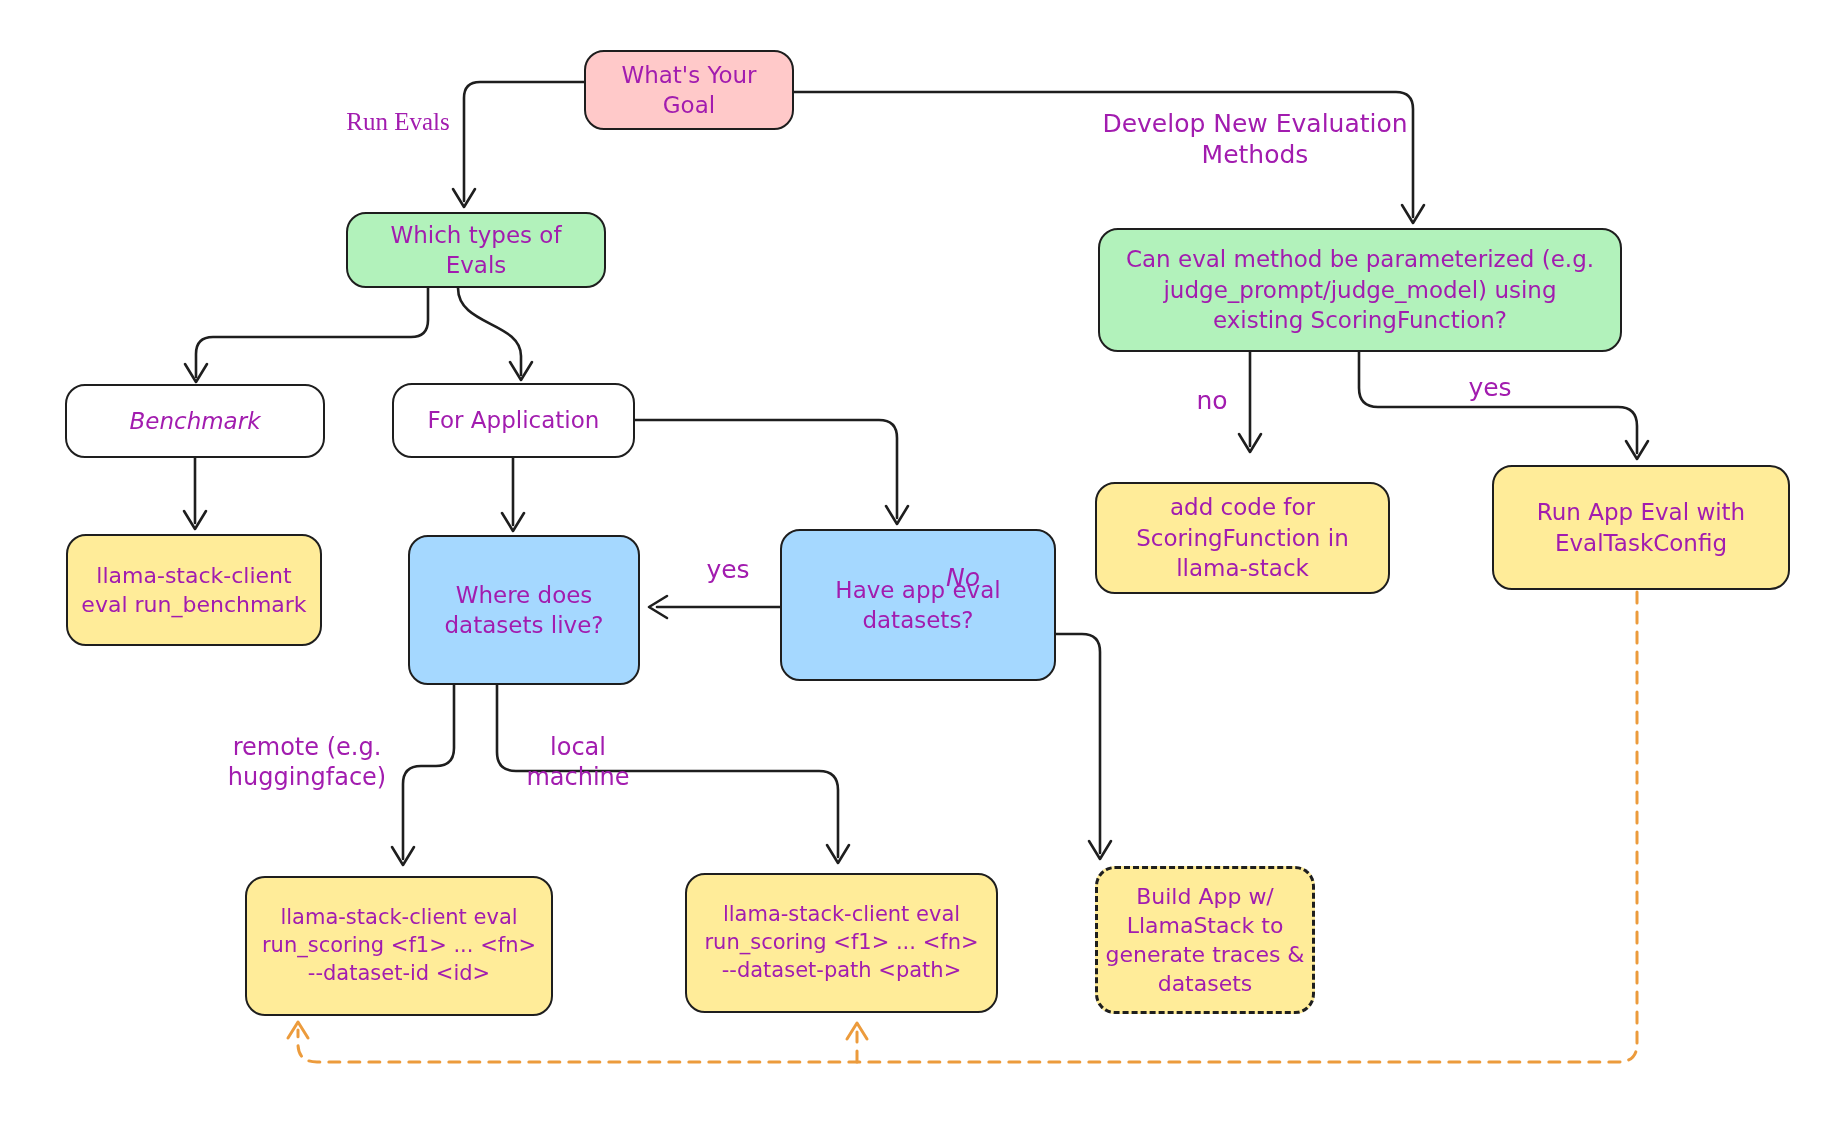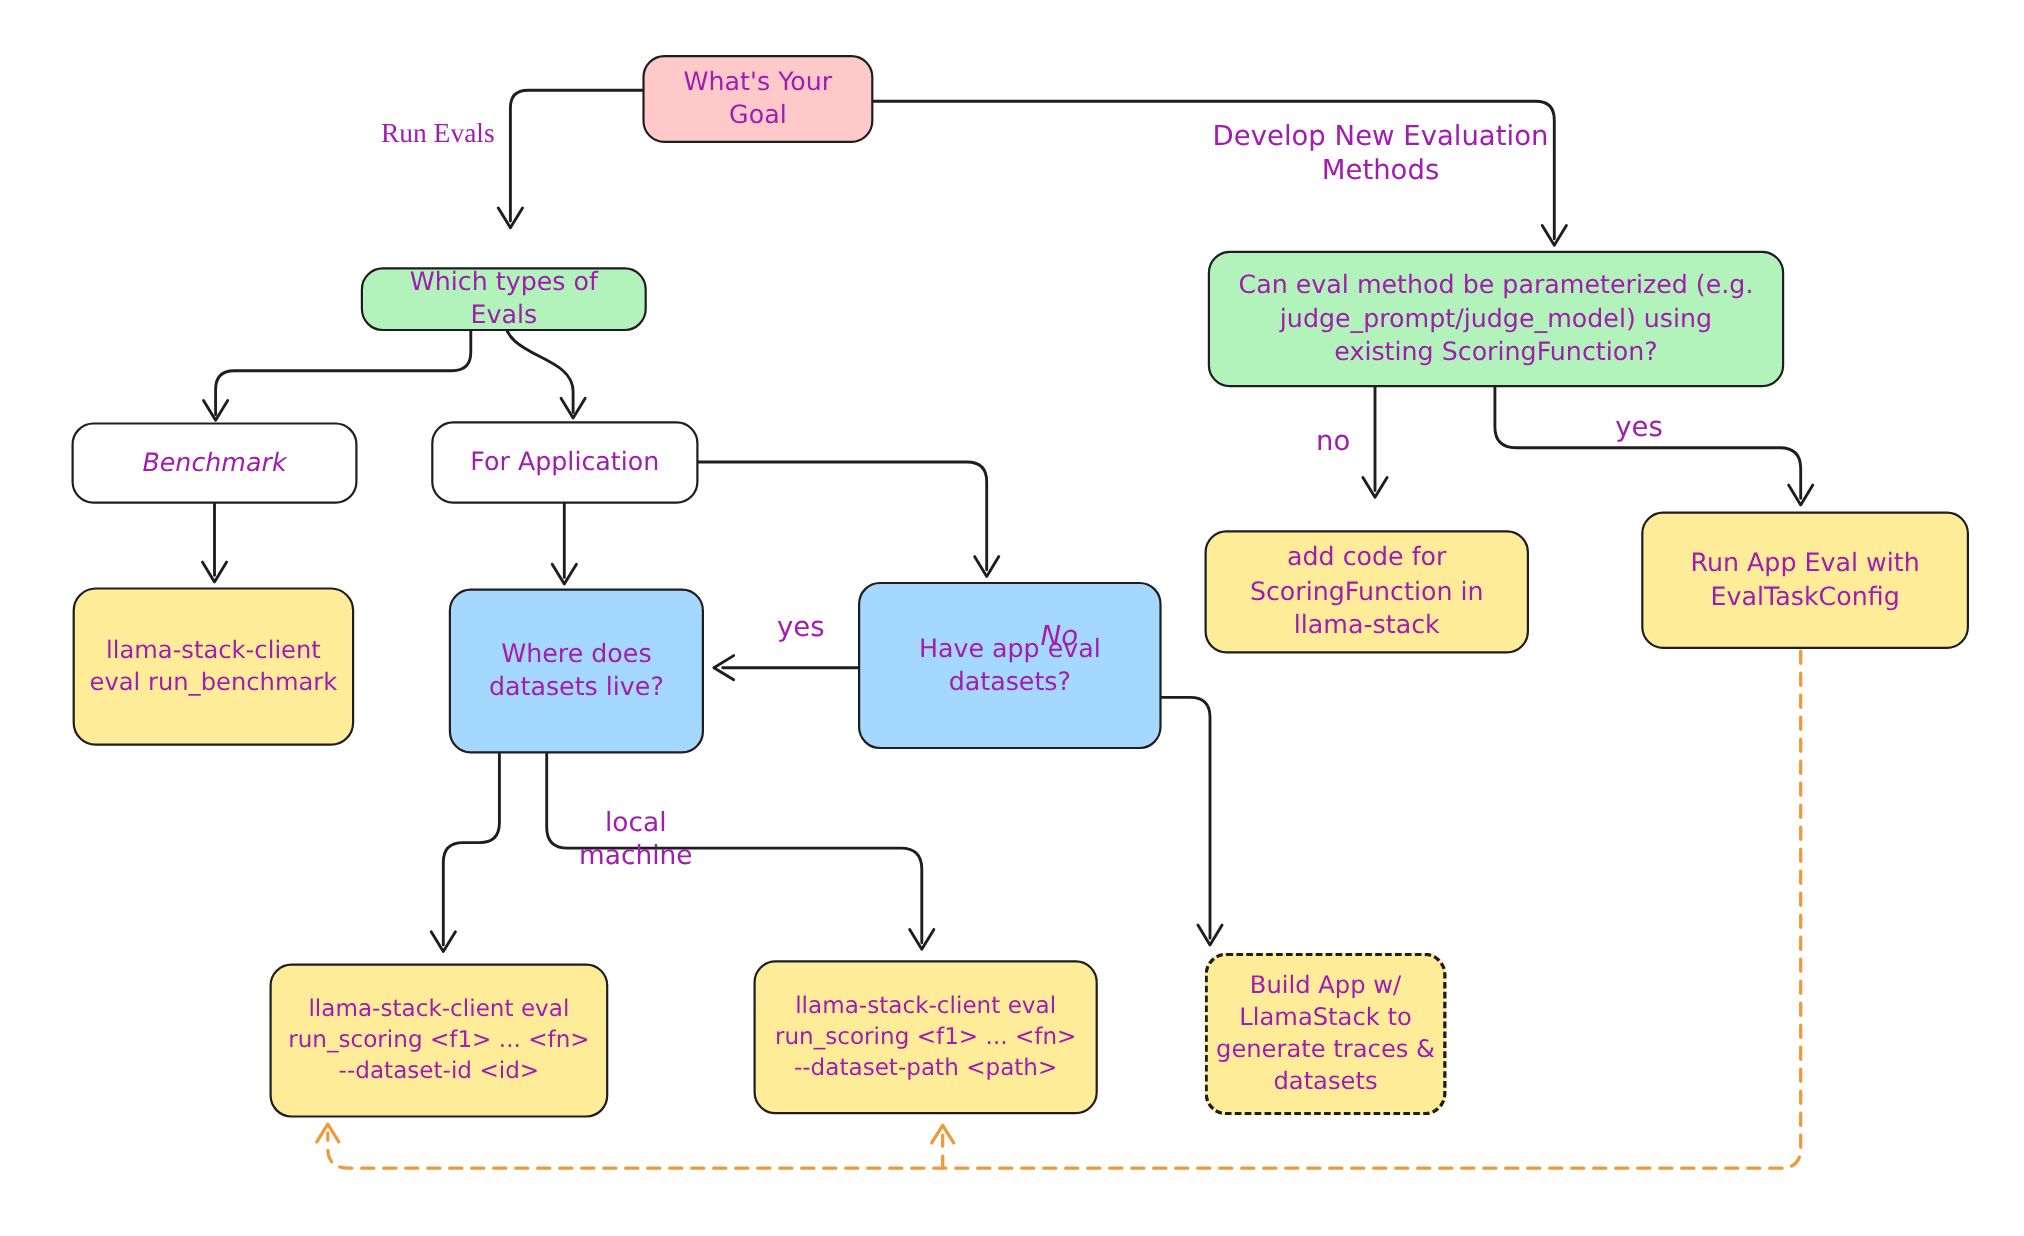--- a/index.html
+++ b/index.html
@@ -12,27 +12,27 @@
   .node span{white-space:nowrap;}
   .pink{background:#ffc9c9;}
   .green{background:#b2f2bb;}
   .blue{background:#a5d8ff;}
   .yellow{background:#ffec99;}
   .white{background:#ffffff;}
   .dashed{border-style:dashed;}
   .lbl{position:absolute;z-index:2;text-align:center;font-size:25px;line-height:1.25;}
 
   #n-goal{left:584px;top:50px;width:210px;height:80px;}
-  #n-which{left:328px;top:212px;width:260px;height:58px;margin-top:31px;}
+  #n-which{left:346px;top:212px;width:260px;height:76px;}
   #n-caneval{left:1098px;top:228px;width:524px;height:124px;font-size:23px;}
   #n-benchmark{left:65px;top:384px;width:260px;height:74px;font-style:italic;}
   #n-forapp{left:392px;top:383px;width:243px;height:75px;}
   #n-addcode{left:1095px;top:458px;width:295px;height:112px;margin-top:24px;}
   #n-runapp{left:1492px;top:465px;width:298px;height:125px;}
-  #n-benchcmd{left:66px;top:534px;width:256px;height:144px;font-size:22px;border-radius:21px;}
+  #n-benchcmd{left:66px;top:534px;width:256px;height:112px;font-size:22px;}
   #n-where{left:408px;top:535px;width:232px;height:150px;}
   #n-have{left:780px;top:529px;width:276px;height:152px;}
   #n-scoringid{left:245px;top:876px;width:308px;height:140px;font-size:21px;}
   #n-scoringpath{left:685px;top:873px;width:313px;height:140px;font-size:21px;}
   #n-buildapp{left:1095px;top:866px;width:220px;height:148px;font-size:22px;border-width:3px;}
 
   #l-runevals{left:308px;top:106px;width:180px;font-family:Liberation Serif, serif;}
   #l-develop{left:1100px;top:108px;width:310px;}
   #l-no{left:1172px;top:385px;width:80px;}
   #l-yesright{left:1440px;top:372px;width:100px;}
@@ -156,15 +156,16 @@
 
   <div class="lbl" id="l-develop">
     <div>Develop New Evaluation</div>
     <div>Methods</div>
   </div>
 
   <div class="lbl" id="l-no">no</div>
   <div class="lbl" id="l-yesright">yes</div>
   <div class="lbl" id="l-yesmid">yes</div>
   <div class="lbl" id="l-nomid">No</div>
+  <div class="lbl" id="l-remote">remote (e.g. huggingface)</div>
   <div class="lbl" id="l-local">local machine</div>
 
 </div>
 
 </body></html>

